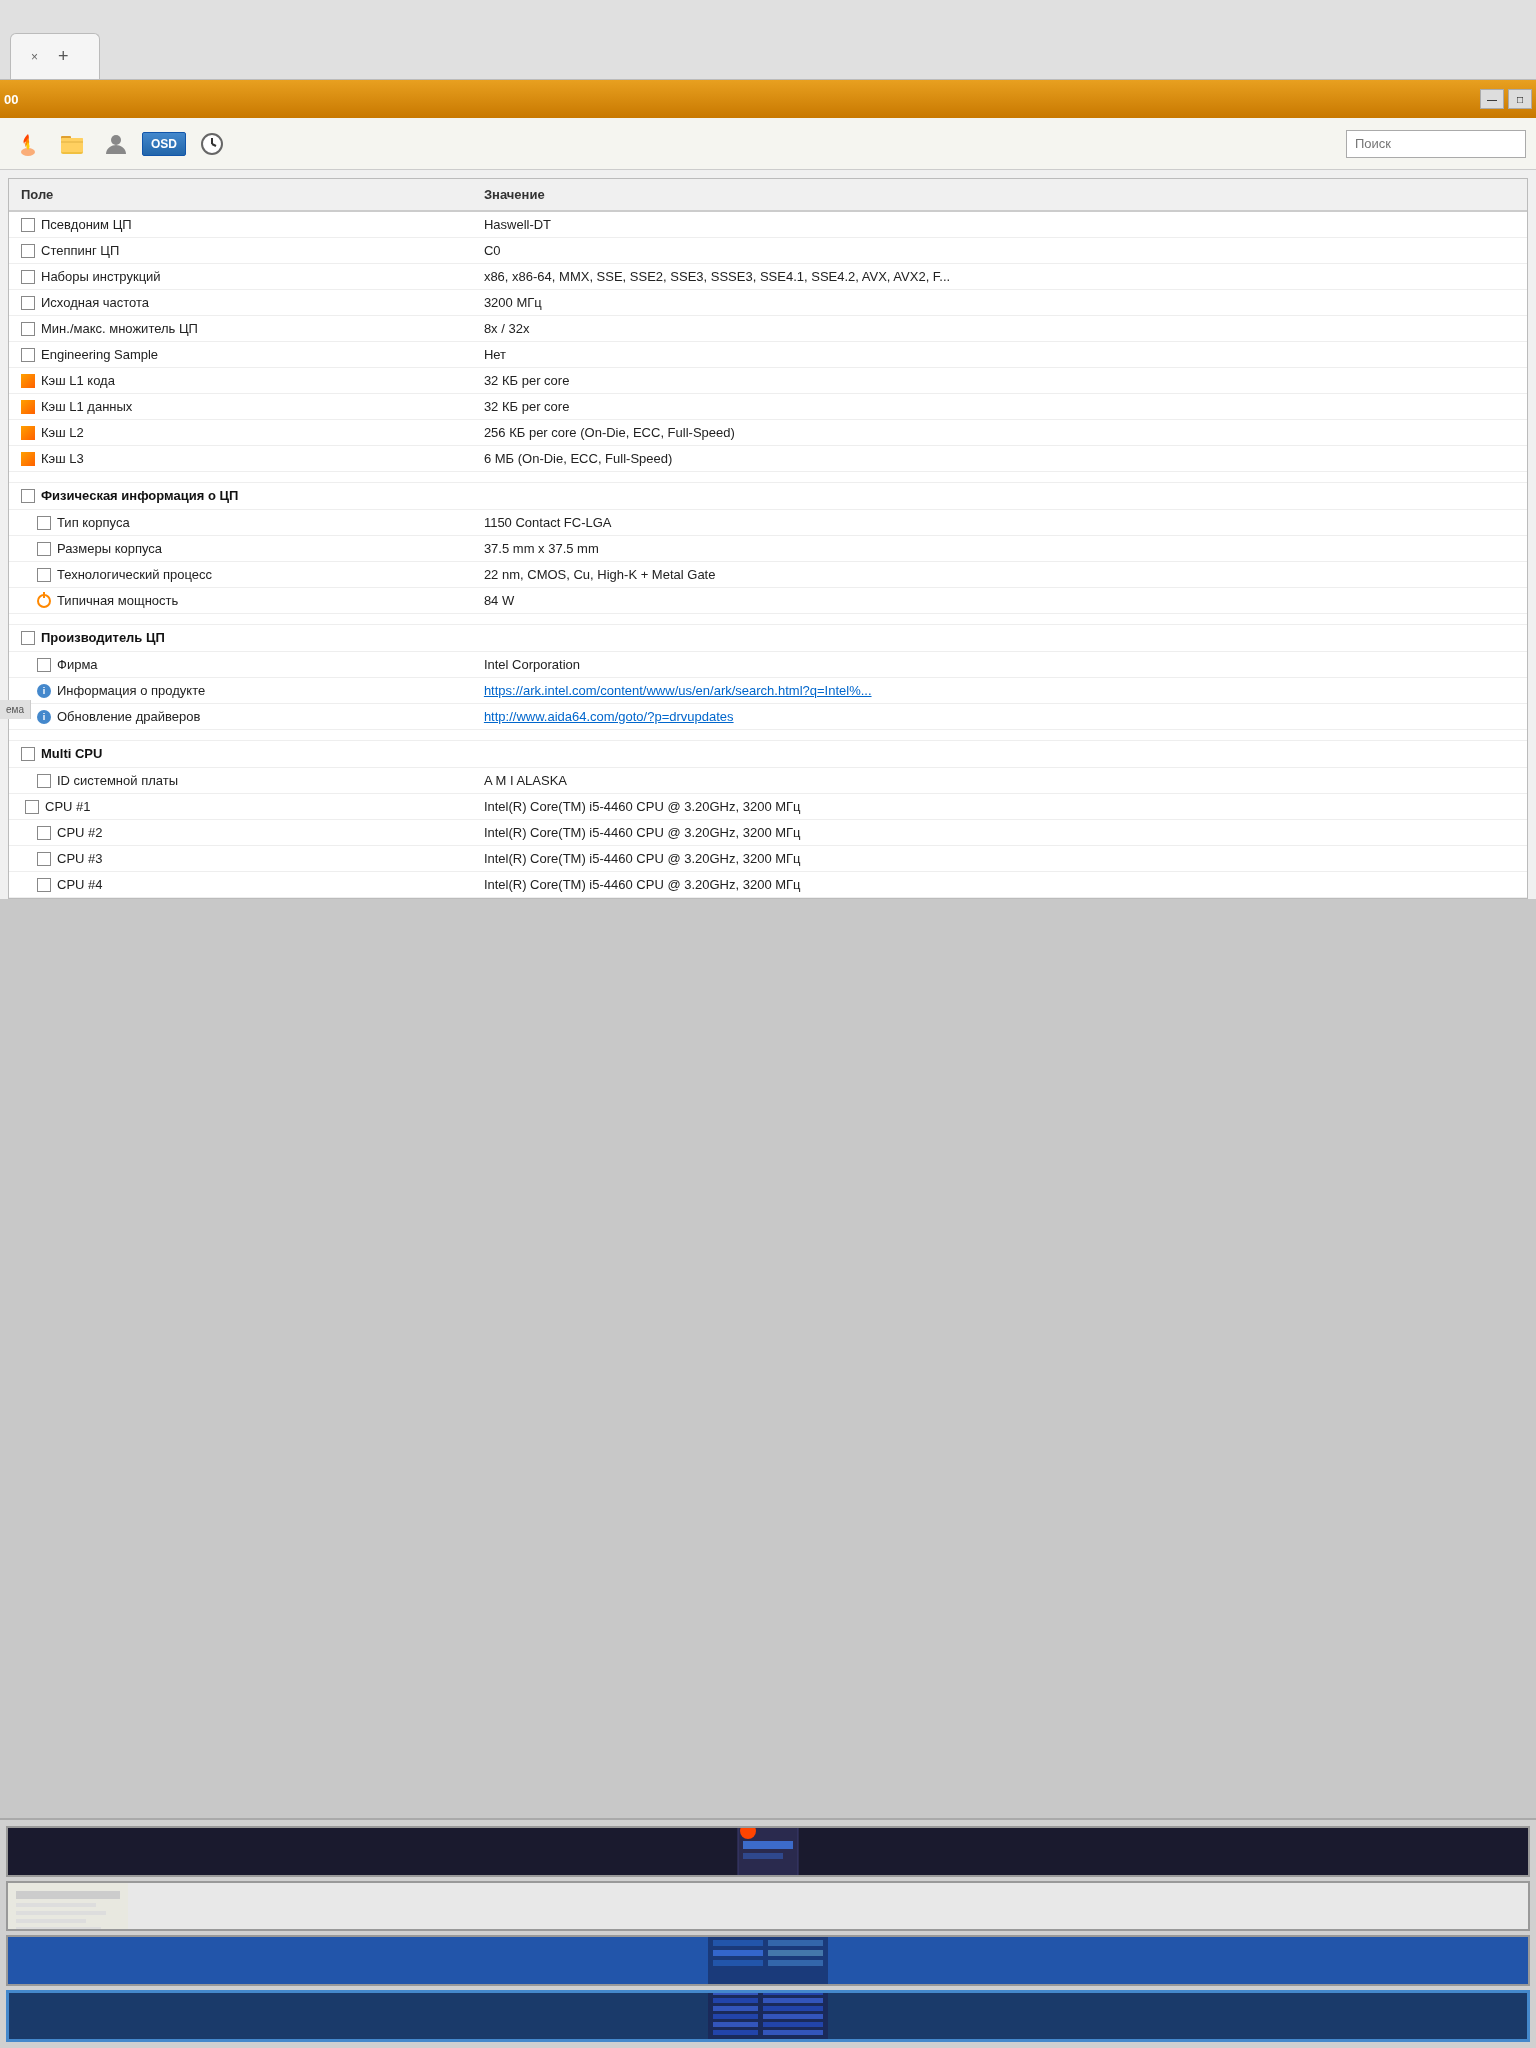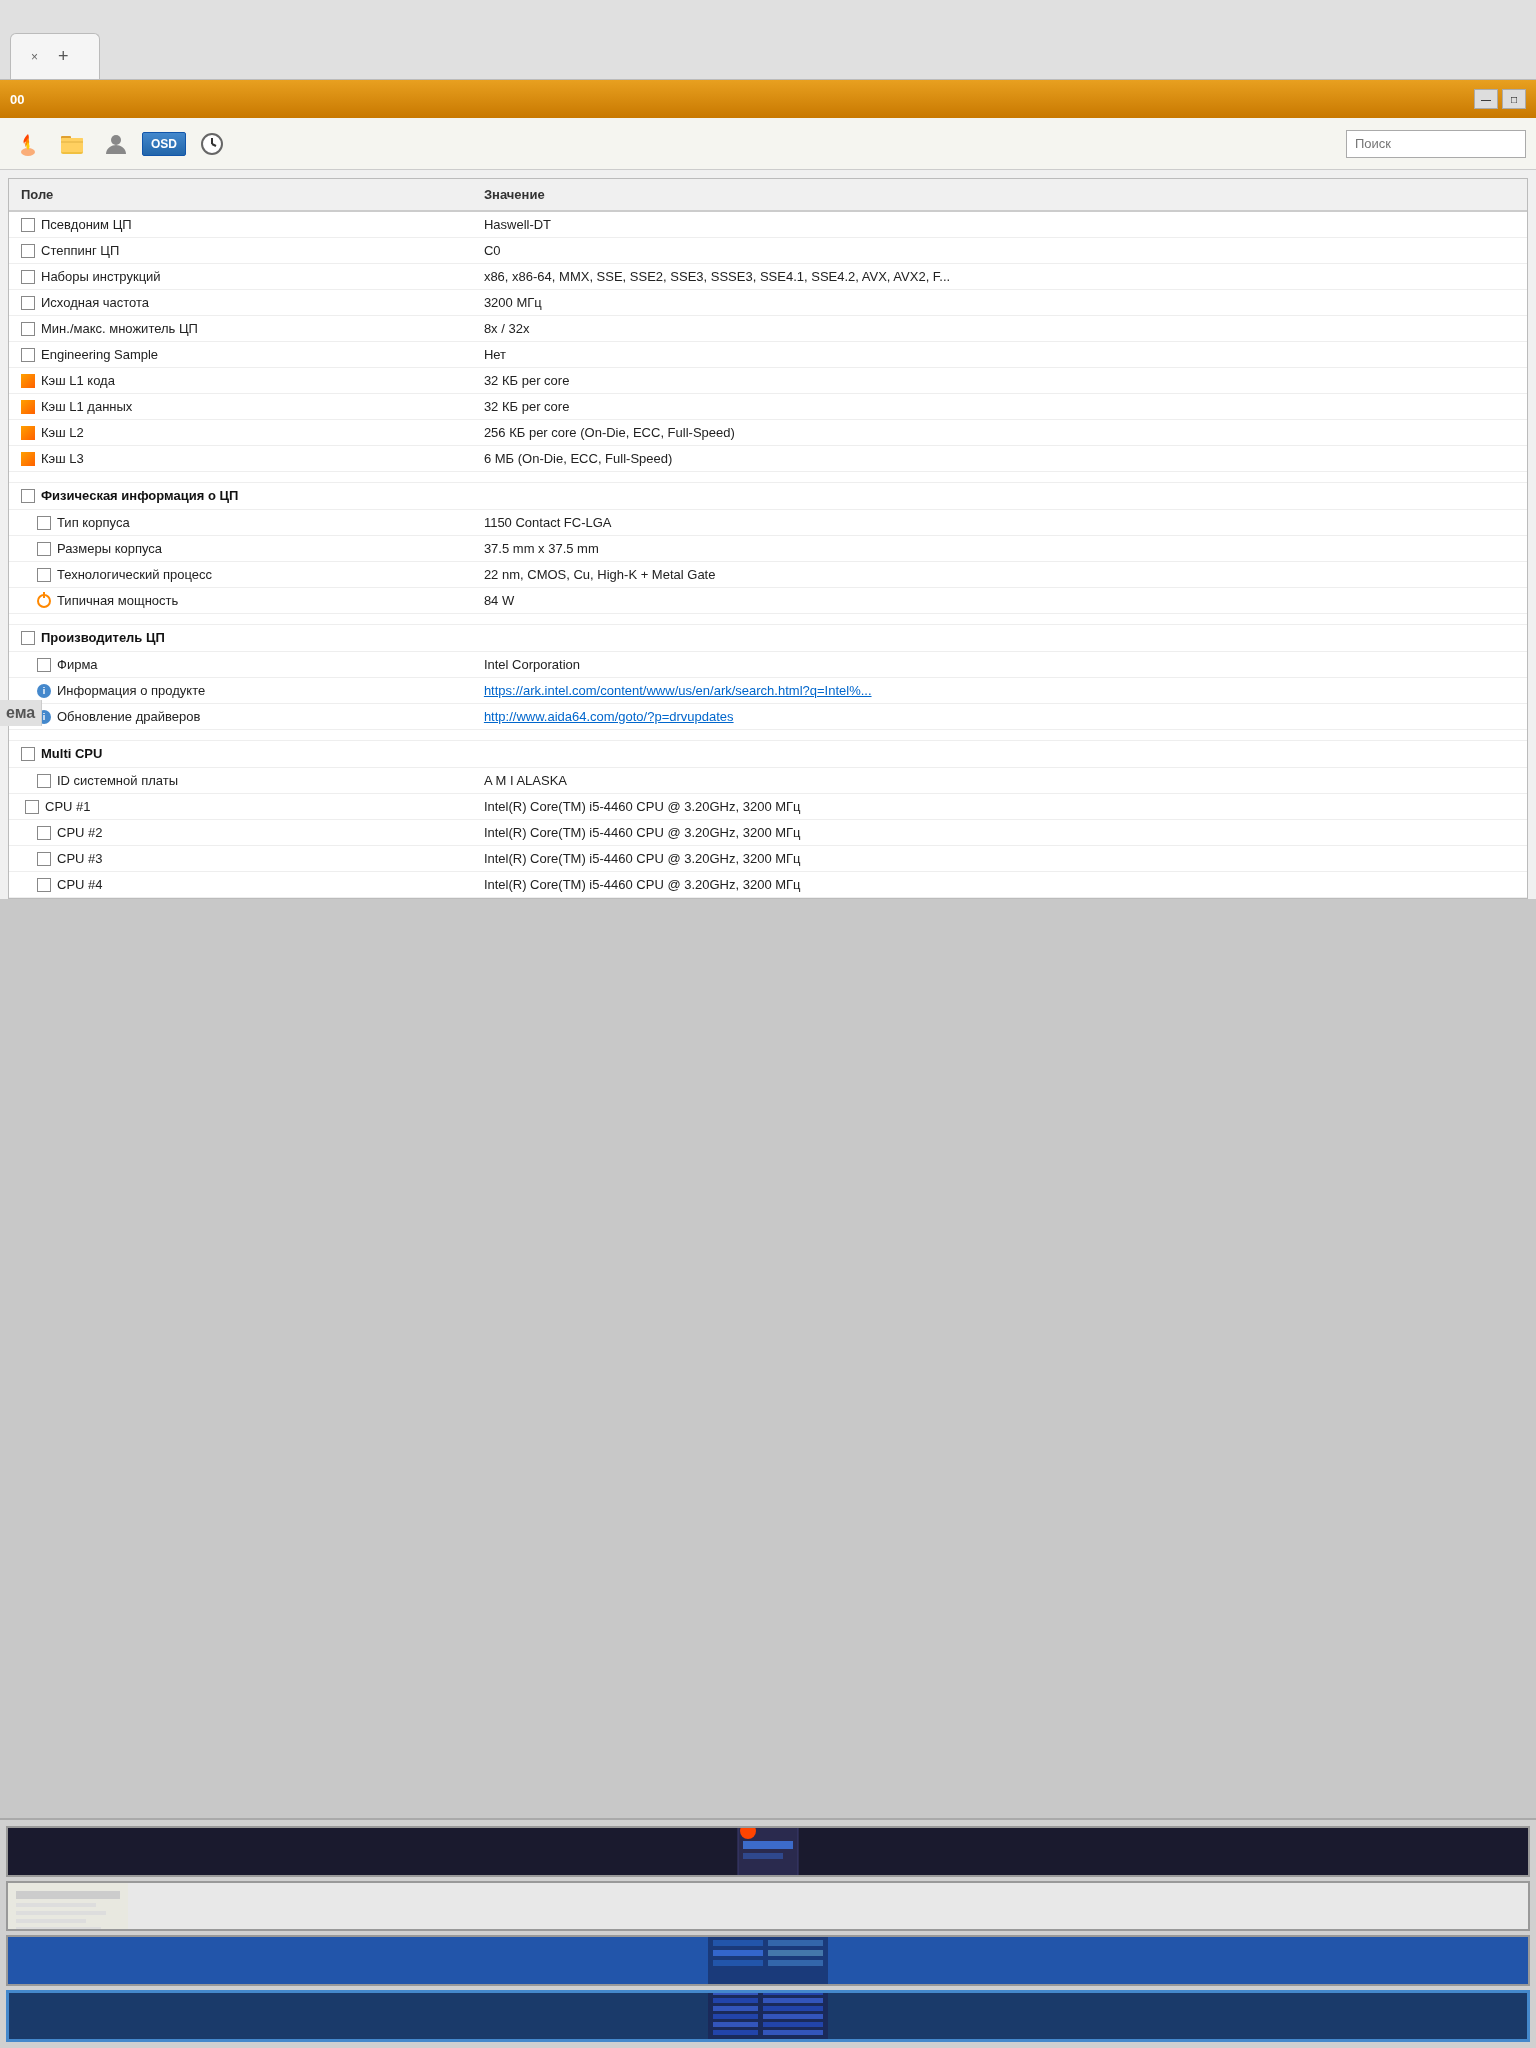--- a/index.html
+++ b/index.html
@@ -56,21 +56,21 @@
       background: #f0f0f0;
     }
 
     
     .title-bar {
       background: linear-gradient(to bottom, #e8a020, #c87800);
       height: 38px;
       display: flex;
       align-items: center;
       justify-content: space-between;
-      padding: 0 10px;
+      padding: 0 4px;
     }
     .title-bar-title {
       color: white;
       font-size: 13px;
       font-weight: bold;
     }
     .title-bar-controls {
       display: flex;
       gap: 4px;
     }
@@ -233,24 +233,23 @@
       height: 100%;
     }
 
     
     .side-label {
       position: absolute;
       left: 0;
       top: 620px;
       background: #e0e0e0;
       padding: 4px 6px;
-      font-size: 16px;
+      font-size: 10px;
       color: #555;
       border-right: 1px solid #ccc;
-      font-weight: bold;
     }
 
     .power-icon {
       display: inline-block;
       width: 14px;
       height: 14px;
       border-radius: 50%;
       border: 2px solid #ff8800;
       position: relative;
       flex-shrink: 0;

